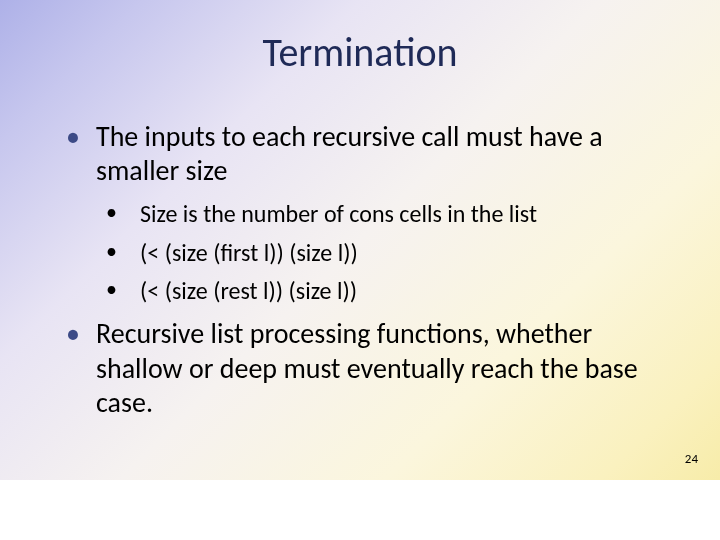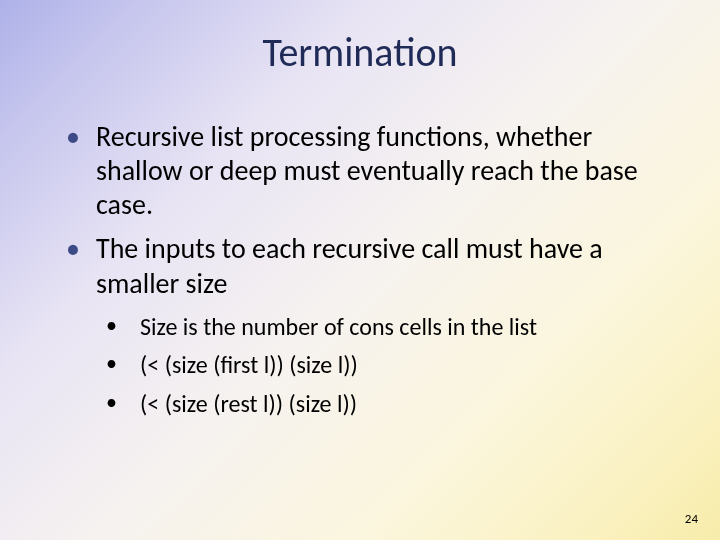--- a/index.html
+++ b/index.html
@@ -6,21 +6,21 @@
     margin: 0;
     padding: 0;
     width: 720px;
     height: 540px;
     overflow: hidden;
     font-family: Calibri, "Segoe UI", Arial, sans-serif;
   }
   .slide {
     position: relative;
     width: 720px;
-    height: 540px;
+    height: 480px;
     background: linear-gradient(135deg,
       #aeb1e8 0%,
       #c7c7ee 12%,
       #e8e4f4 30%,
       #f6f2f0 50%,
       #fbf6dd 72%,
       #faf1bf 90%,
       #f7eca9 100%);
     box-sizing: border-box;
   }
@@ -97,37 +97,37 @@
 <body>
 
 <div class="slide">
 
   <div class="title">Termination</div>
 
   <div class="body">
     <ul class="lvl1">
 
       <li>
-        <span>Recursive list processing functions, whether shallow or deep must eventually reach the base case.</span>
-      </li>
-
-      <li>
         <span>The inputs to each recursive call must have a smaller size</span>
 
         <ul class="lvl2">
           <li>
             <span>Size is the number of cons cells in the list</span>
           </li>
           <li>
             <span>(&lt; (size (first l)) (size l))</span>
           </li>
           <li>
             <span>(&lt; (size (rest l)) (size l))</span>
           </li>
         </ul>
       </li>
 
+      <li>
+        <span>Recursive list processing functions, whether shallow or deep must eventually reach the base case.</span>
+      </li>
+
     </ul>
   </div>
 
   <div class="pagenum">24</div>
 
 </div>
 
 </body></html>

